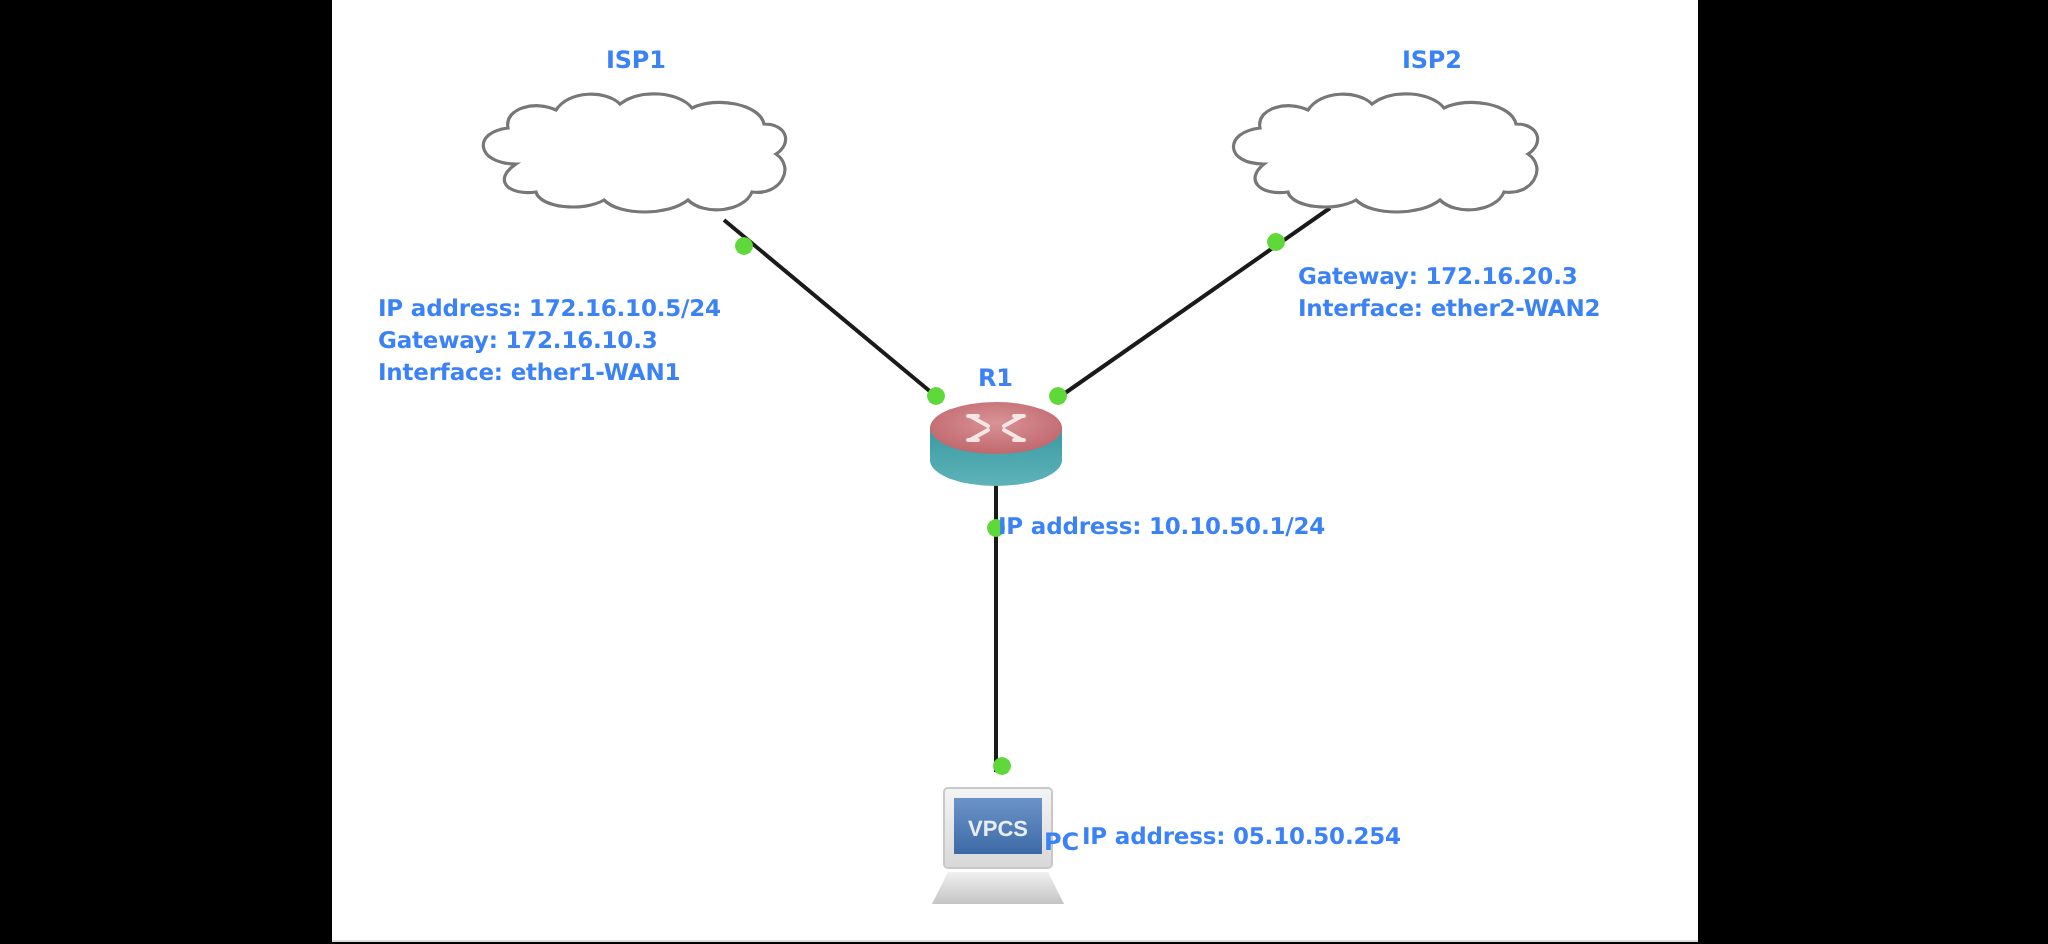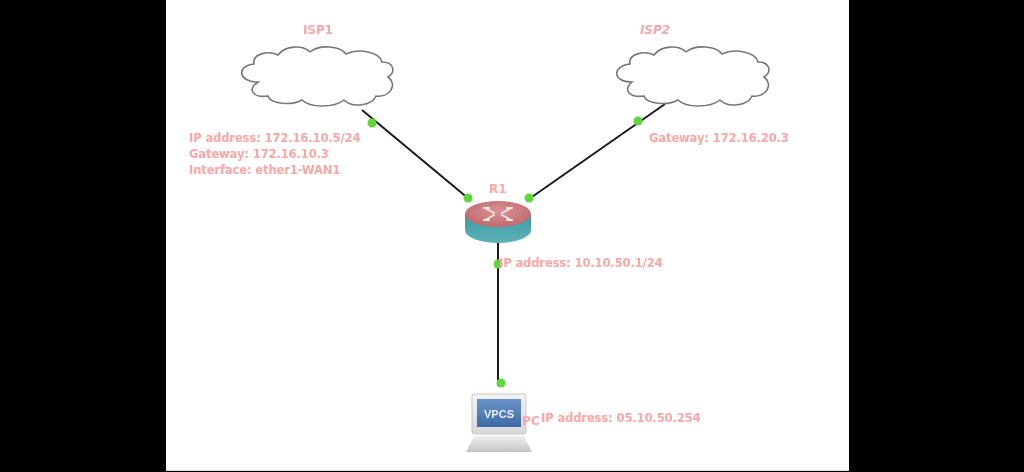--- a/index.html
+++ b/index.html
@@ -8,21 +8,21 @@
       position: relative;
       font-family: "DejaVu Sans", sans-serif;
     }
     #canvas {
       position: absolute; left: 166px; top: 0; width: 683px; height: 470px;
       background: #ffffff;
       border-bottom: 1px solid #dcdcdc;
     }
     svg#topo { position: absolute; left: 0; top: 0; width: 1024px; height: 472px; }
     .lbl {
-      position: absolute; font-weight: bold; font-size: 11.5px; color: #fca5a5;
+      position: absolute; font-weight: bold; font-size: 11.5px; color: #3b82f6;
       line-height: 16px; white-space: nowrap; letter-spacing: -0.1px;
     }
     .title { font-size: 12px; }
     .info div { height: 16px; }
   </style>
 </head>
 <body>
 
 <div id="canvas"></div>
 
@@ -88,32 +88,33 @@
     <circle cx="372" cy="123" r="4.5" fill="#5fd83a"></circle>
     <circle cx="468" cy="198" r="4.5" fill="#5fd83a"></circle>
     <circle cx="638" cy="121" r="4.5" fill="#5fd83a"></circle>
     <circle cx="529" cy="198" r="4.5" fill="#5fd83a"></circle>
     <circle cx="498" cy="264" r="4.5" fill="#5fd83a"></circle>
     <circle cx="501" cy="383" r="4.5" fill="#5fd83a"></circle>
   </g>
 </svg>
 
 <div class="lbl title" style="left:303px; top:22px;">ISP1</div>
-<div class="lbl title" style="left:640px; top:22px;font-style:italic;">ISP2</div>
+<div class="lbl title" style="left:701px; top:22px;">ISP2</div>
 <div class="lbl title" style="left:489px; top:181px;">R1</div>
 <div class="lbl title" style="left:522px; top:369px;margin-top:44px;">PC</div>
 
-<div class="lbl info" style="left:189px; top:130px;">
+<div class="lbl info" style="left:189px; top:146px;">
   <div>IP address: 172.16.10.5/24</div>
   <div>Gateway: 172.16.10.3</div>
   <div>Interface: ether1-WAN1</div>
 </div>
 
 <div class="lbl info" style="left:649px; top:130px;">
   <div>Gateway: 172.16.20.3</div>
+  <div>Interface: ether2-WAN2</div>
 </div>
 
 <div class="lbl info" style="left:499px; top:255px;">
   <div>IP address: 10.10.50.1/24</div>
 </div>
 
 <div class="lbl info" style="left:541px; top:410px;">
   <div>IP address: 05.10.50.254</div>
 </div>
 

